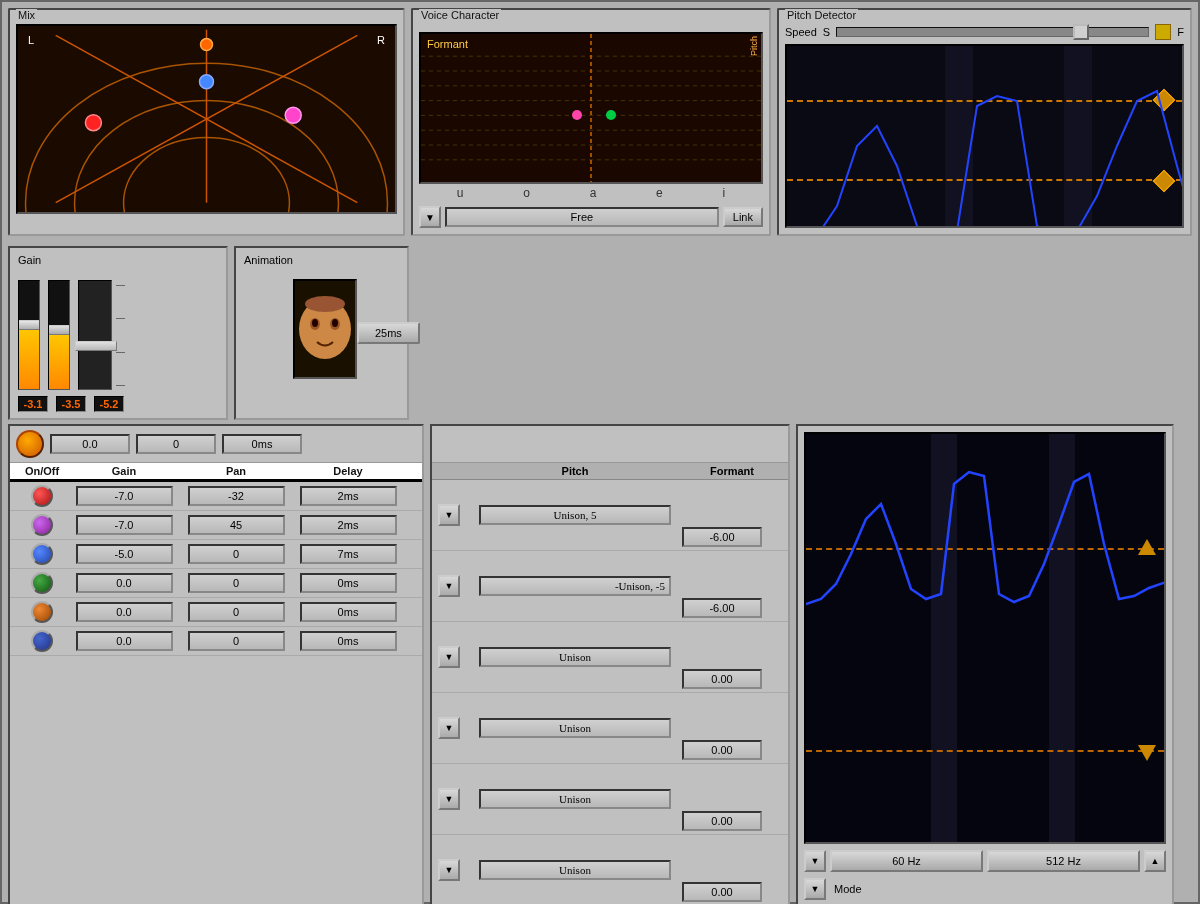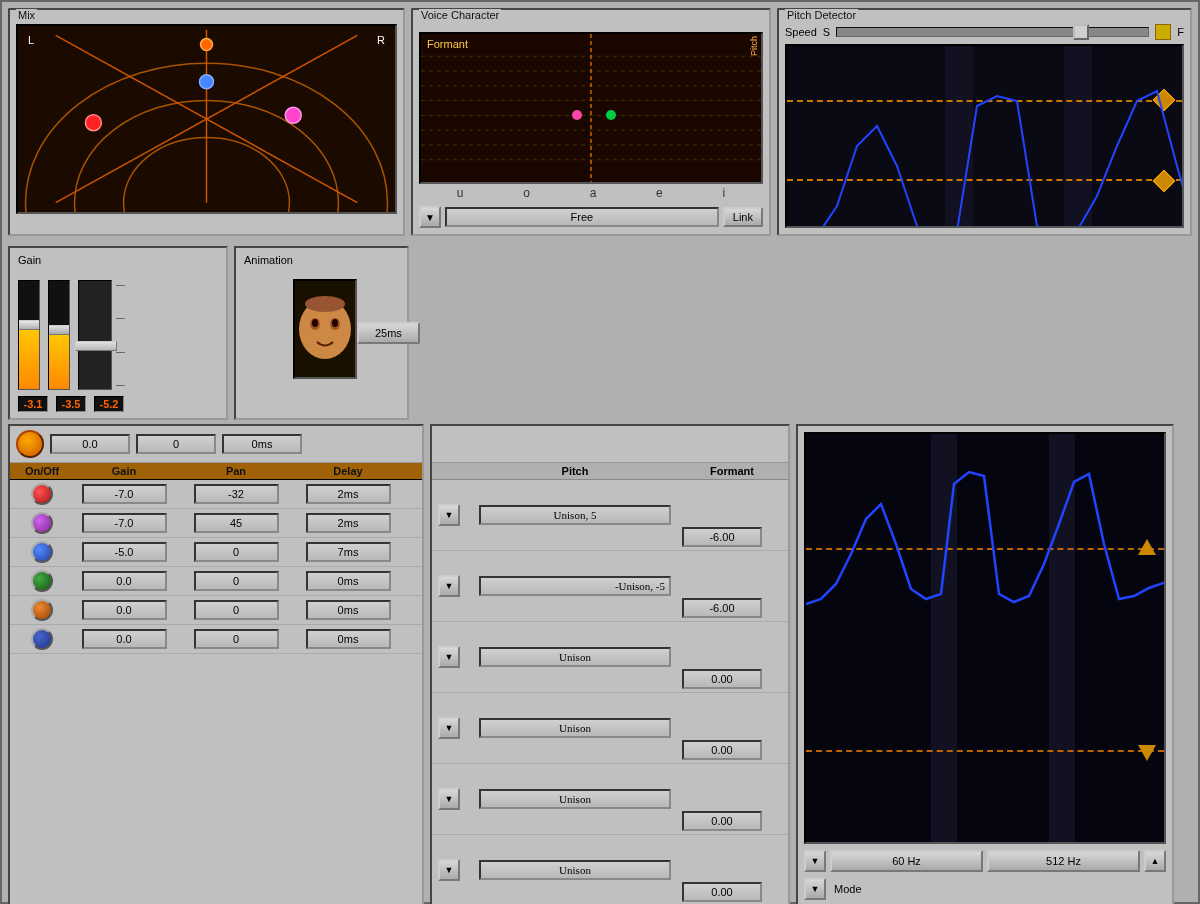--- a/index.html
+++ b/index.html
@@ -229,22 +229,22 @@
     .small-input {
       background: linear-gradient(to bottom, #d0d0d0, #b8b8b8);
       border: 2px inset #888;
       padding: 2px 4px;
       font-size: 11px;
       text-align: center;
     }
     .vt-headers {
       display: grid;
       grid-template-columns: 52px 112px 112px 112px;
-      background: #a16207;
-      border-bottom: 1px solid #000000;
+      background: #ffffff;
+      border-bottom: 3px solid #000000;
       padding: 2px 6px;
     }
     .vt-header {
       text-align: center;
       font-size: 11px;
       font-weight: bold;
       color: #111;
     }
     .vt-row {
       display: grid;
@@ -259,21 +259,21 @@
       align-items: center;
     }
     .voice-dot {
       width: 22px;
       height: 22px;
       border-radius: 50%;
       cursor: pointer;
       border: 2px outset #aaa;
     }
     .cell-input {
-      width: 85px;
+      width: 97px;
       background: linear-gradient(to bottom, #d0d0d0, #b8b8b8);
       border: 2px inset #888;
       padding: 2px 4px;
       font-size: 11px;
       text-align: center;
     }
     
     .pf-panel {
       width: 360px;
       background: #c0c0c0;

